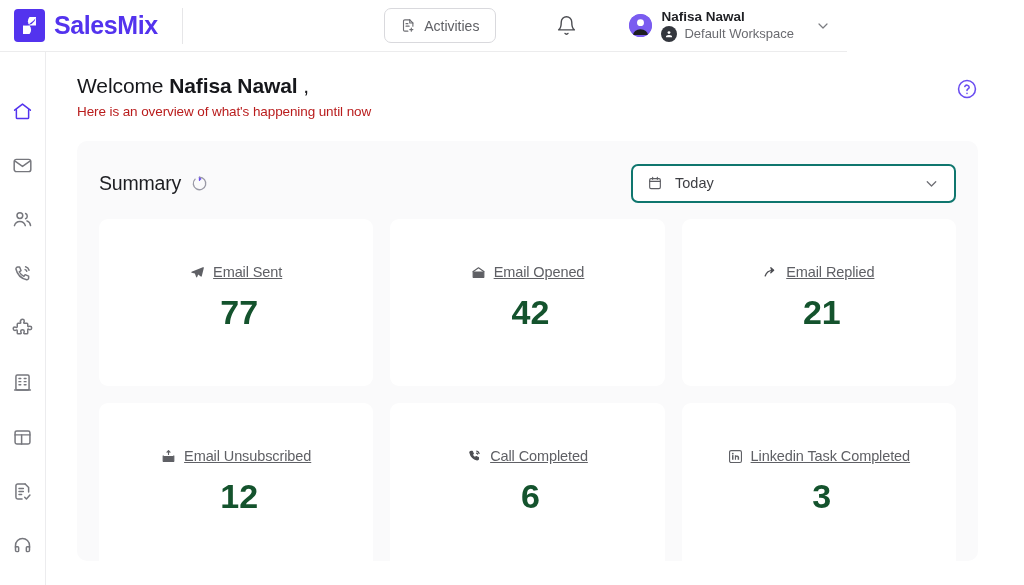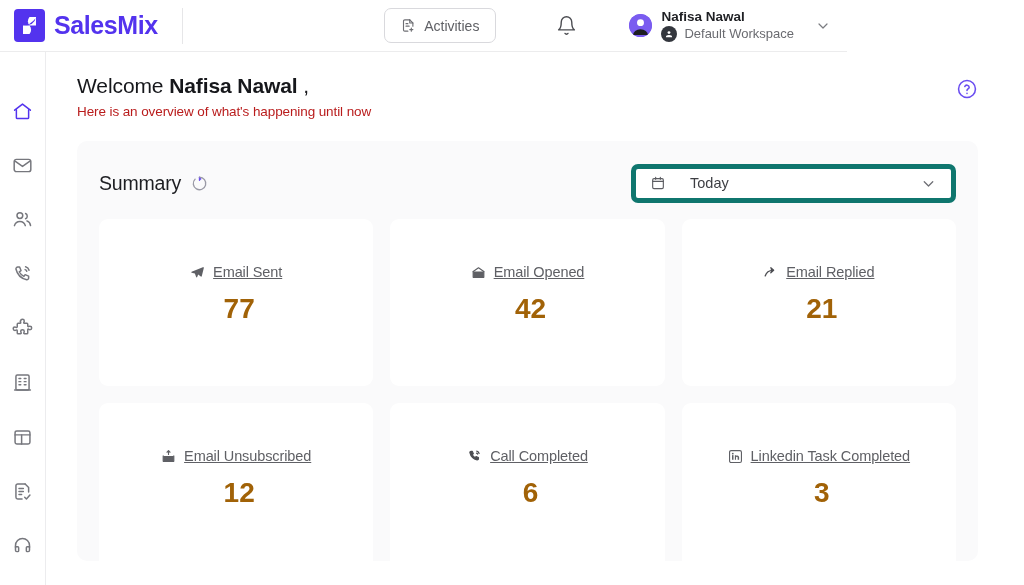--- a/index.html
+++ b/index.html
@@ -126,23 +126,23 @@
     font-size: 19.5px; color: #1d1e22; letter-spacing: -0.2px;
   }
   .refresh-btn {
     margin-left: 9px; width: 18px; height: 18px; cursor: pointer;
     display: flex; align-items: center; justify-content: center;
   }
   .date-select {
     margin-left: auto;
     width: 325px; height: 39px;
     background: #ffffff;
-    border: 5px solid #0f766e; border-radius: 7px;
+    border: 2px solid #0f766e; border-radius: 7px;
     display: flex; align-items: center;
-    padding: 0 14px; cursor: pointer; gap: 24px;
+    padding: 0 14px; cursor: pointer; gap: 12px;
   }
   .date-label { font-size: 14.5px; color: #3d3e43; }
   .date-caret { margin-left: auto; display: flex; align-items: center; }
 
   .cards {
     display: grid;
     grid-template-columns: repeat(3, 1fr);
     gap: 17px;
     margin-top: 16px;
   }
@@ -154,21 +154,21 @@
     align-items: center; justify-content: flex-start;
     padding-top: 45px;
     cursor: pointer;
   }
   .card-label {
     display: flex; align-items: center; gap: 8px;
     font-size: 14.5px; color: #5f6065; letter-spacing: -0.1px; text-decoration: underline;
   }
   .card-value {
     margin-top: 13px;
-    font-size: 28px; font-weight: bold; color: #a16207; margin-left: 6px;
+    font-size: 34px; font-weight: bold; color: #14532d; margin-left: 6px;
   }
   svg { display: block; }
 </style>
 </head>
 <body>
 
 <div class="app">
 
   <div class="header">
     <div class="brand">

